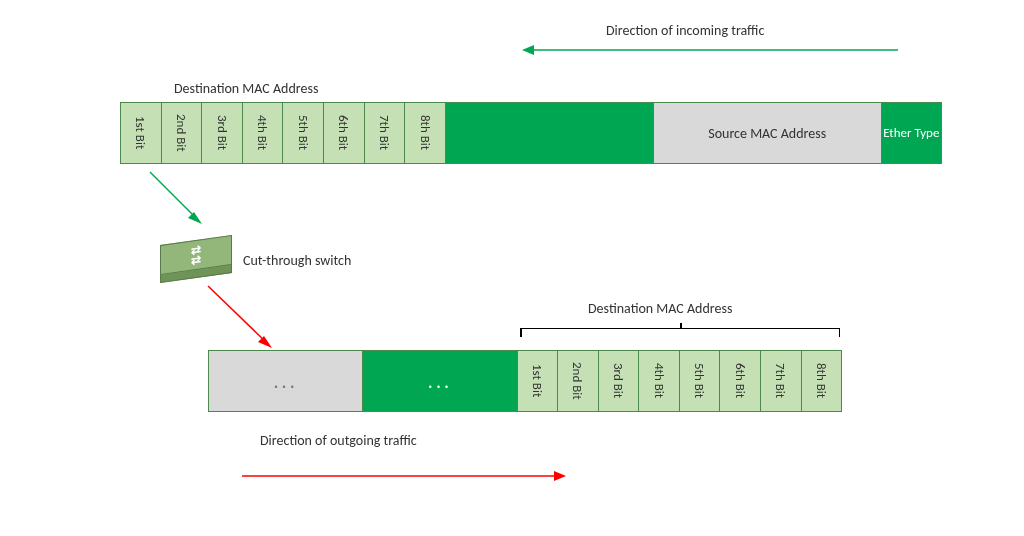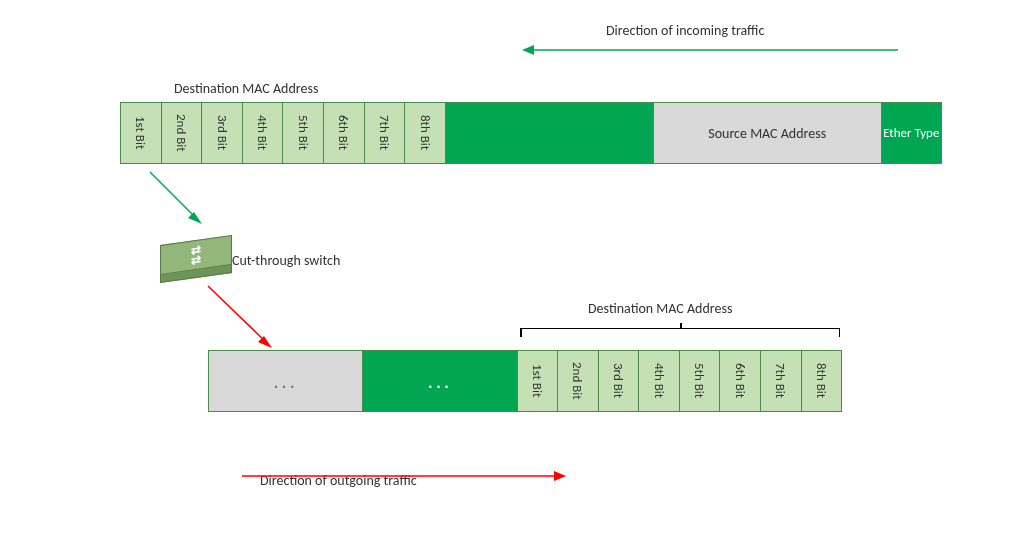--- a/index.html
+++ b/index.html
@@ -141,21 +141,21 @@
   <line x1="10" y1="4" x2="58" y2="52" stroke="#00a651" stroke-width="1.5"></line>
   <polygon points="62,56 48,50 54,44" fill="#00a651"></polygon>
 </svg>
 
 <div class="abs switch-box" style="left:160px; top:240px;">
   <div class="switch-side"></div>
   <div class="switch-top">
     <div class="switch-arrows">⇄<br>⇄</div>
   </div>
 </div>
-<div class="abs label" style="left:232px; top:252px;">Cut-through switch</div>
+<div class="abs label" style="left:243px; top:252px;">Cut-through switch</div>
 
 <svg class="abs" style="left:200px; top:282px;" width="90" height="80">
   <line x1="8" y1="4" x2="68" y2="62" stroke="#ff0000" stroke-width="1.5"></line>
   <polygon points="72,66 58,60 64,54" fill="#ff0000"></polygon>
 </svg>
 
 <div class="abs label" style="left:588px; top:300px;">Destination MAC Address</div>
 <div class="abs brace" style="left:520px; top:328px; width:320px;">
   <div class="brace-mid"></div>
 </div>
@@ -186,17 +186,17 @@
       <span>6th Bit</span>
     </div>
   <div class="bit">
       <span>7th Bit</span>
     </div>
   <div class="bit">
       <span>8th Bit</span>
     </div>
 </div>
 
-<div class="abs label" style="left:260px; top:472px;">Direction of outgoing traffic</div>
+<div class="abs label" style="left:260px; top:432px;">Direction of outgoing traffic</div>
 <svg class="abs" style="left:240px; top:468px;" width="330" height="16">
   <line x1="2" y1="8" x2="318" y2="8" stroke="#ff0000" stroke-width="1.5"></line>
   <polygon points="326,8 314,3 314,13" fill="#ff0000"></polygon>
 </svg>
 
 </body></html>

